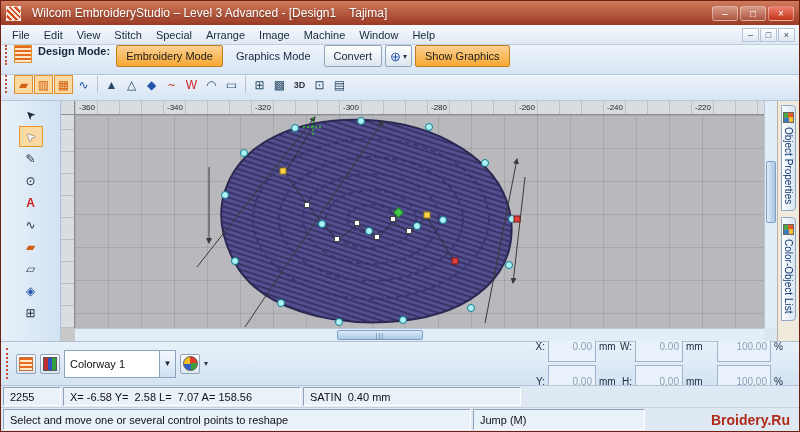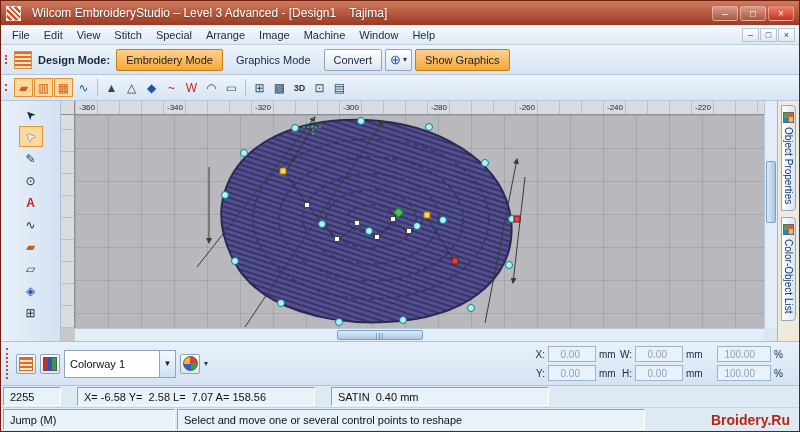--- a/index.html
+++ b/index.html
@@ -22,21 +22,21 @@
     font-size:10px;color:#fff;cursor:default;}
   .wbtn.close{background:linear-gradient(#f08070,#c33318);}
   
   .menubar{height:20px;flex:0 0 20px;display:flex;align-items:center;padding:0 4px;
     background:linear-gradient(#f6fafd,#dfe9f5);border-bottom:1px solid #c0cede;}
   .menu-item{padding:2px 7px;color:#1a2a3a;}
   .menu-spacer{flex:1;}
   .mdi-btn{width:17px;height:14px;display:flex;align-items:center;justify-content:center;
     font-size:9px;color:#30475e;border:1px solid #b6c4d6;background:linear-gradient(#fff,#dde7f2);margin-left:1px;}
   
-  .toolbar{display:flex;align-items:center;gap:3px;padding:8px 4px;
+  .toolbar{display:flex;align-items:flex-start;gap:3px;padding:0 4px;
     background:linear-gradient(#eef4fb,#d6e4f4);border-bottom:1px solid #b6c6d8;}
   .modebar{height:30px;flex:0 0 30px;}
   .iconbar{height:26px;flex:0 0 26px;}
   .grip{width:4px;height:70%;border-left:2px dotted #c05030;margin-right:2px;}
   .mode-icon{width:18px;height:18px;border:1px solid #e09030;background:
     repeating-linear-gradient(0deg,#fde8c8 0 2px,#e86a20 2px 4px);margin-right:3px;}
   .mode-label{font-weight:bold;color:#16283c;margin-right:3px;}
   .mode-btn{height:22px;padding:0 9px;display:flex;align-items:center;border:1px solid transparent;color:#16283c;}
   .mode-btn.flat{border-color:transparent;}
   .mode-btn.active{background:linear-gradient(#fcd092,#f7a833);border:1px solid #c07f1e;border-radius:2px;color:#222;}
@@ -103,26 +103,26 @@
   .cw-select{width:112px;height:28px;border:1px solid #8fa4bc;background:#fff;display:flex;align-items:center;}
   .cw-select .cw-text{flex:1;padding:0 5px;color:#111;}
   .cw-select .cw-arrow{width:16px;height:100%;display:flex;align-items:center;justify-content:center;
     background:linear-gradient(#f4f9ff,#cfe0f2);border-left:1px solid #8fa4bc;font-size:8px;color:#223;}
   .flower-icon{width:15px;height:15px;border-radius:50%;border:1px solid #555;
     background:conic-gradient(#e33a2a 0 25%,#3aa03a 25% 50%,#3060c8 50% 75%,#f0c020 75%);}
   .panel-spacer{flex:1;}
   .transform{display:flex;flex-direction:column;gap:3px;padding-right:2px;}
   .t-row{display:flex;align-items:center;gap:3px;font-size:10px;}
   .t-lab{color:#16283c;width:12px;text-align:right;}
-  .t-inp{width:48px;height:16px;border:1px solid #9fb4cc;background:#e9f1fa;color:#8fa0b8;
-    display:flex;align-items:center;justify-content:flex-end;padding-right:15px;}
+  .t-inp{width:48px;height:32px;border:1px solid #9fb4cc;background:#e9f1fa;color:#8fa0b8;
+    display:flex;align-items:center;justify-content:flex-end;padding-right:3px;}
   .t-scale{width:54px;margin-left:10px;}
   .t-unit{color:#16283c;width:18px;}
   
-  .statusbar{height:22px;flex:0 0 22px;display:flex;align-items:stretch;gap:16px;padding:1px 2px;
+  .statusbar{height:22px;flex:0 0 22px;display:flex;align-items:stretch;gap:2px;padding:1px 2px;
     background:#dfe9f4;border-top:1px solid #b6c4d6;}
   .promptbar{height:24px;flex:0 0 24px;display:flex;align-items:stretch;gap:2px;padding:1px 2px;
     background:#dfe9f4;border-top:1px solid #c6d2e0;}
   .s-field{border:1px solid;border-color:#8fa2b8 #ffffff #ffffff #8fa2b8;background:#e9f1f9;
     display:flex;align-items:center;padding:0 6px;white-space:pre;overflow:hidden;color:#111;}
   .f-stitches{width:58px;flex:0 0 58px;}
   .f-pointer{width:238px;flex:0 0 238px;}
   .f-stitchtype{width:218px;flex:0 0 218px;}
   .f-object{flex:1;}
   .f-message{flex:1;}
@@ -411,18 +411,18 @@
       </div>
   </div>
 
   <div class="statusbar">
     <span class="s-field f-stitches">2255</span>
     <span class="s-field f-pointer">X= -6.58 Y=  2.58 L=  7.07 A= 158.56</span>
     <span class="s-field f-stitchtype">SATIN  0.40 mm</span>
   </div>
 
   <div class="promptbar">
+    <span class="s-field f-message">Select and move one or several control points to reshape</span>
     <span class="s-field f-jump">Jump (M)</span>
-    <span class="s-field f-message">Select and move one or several control points to reshape</span>
     <span class="s-field f-brand">Broidery.Ru</span>
   </div>
 
 </div>
 
 </body></html>

